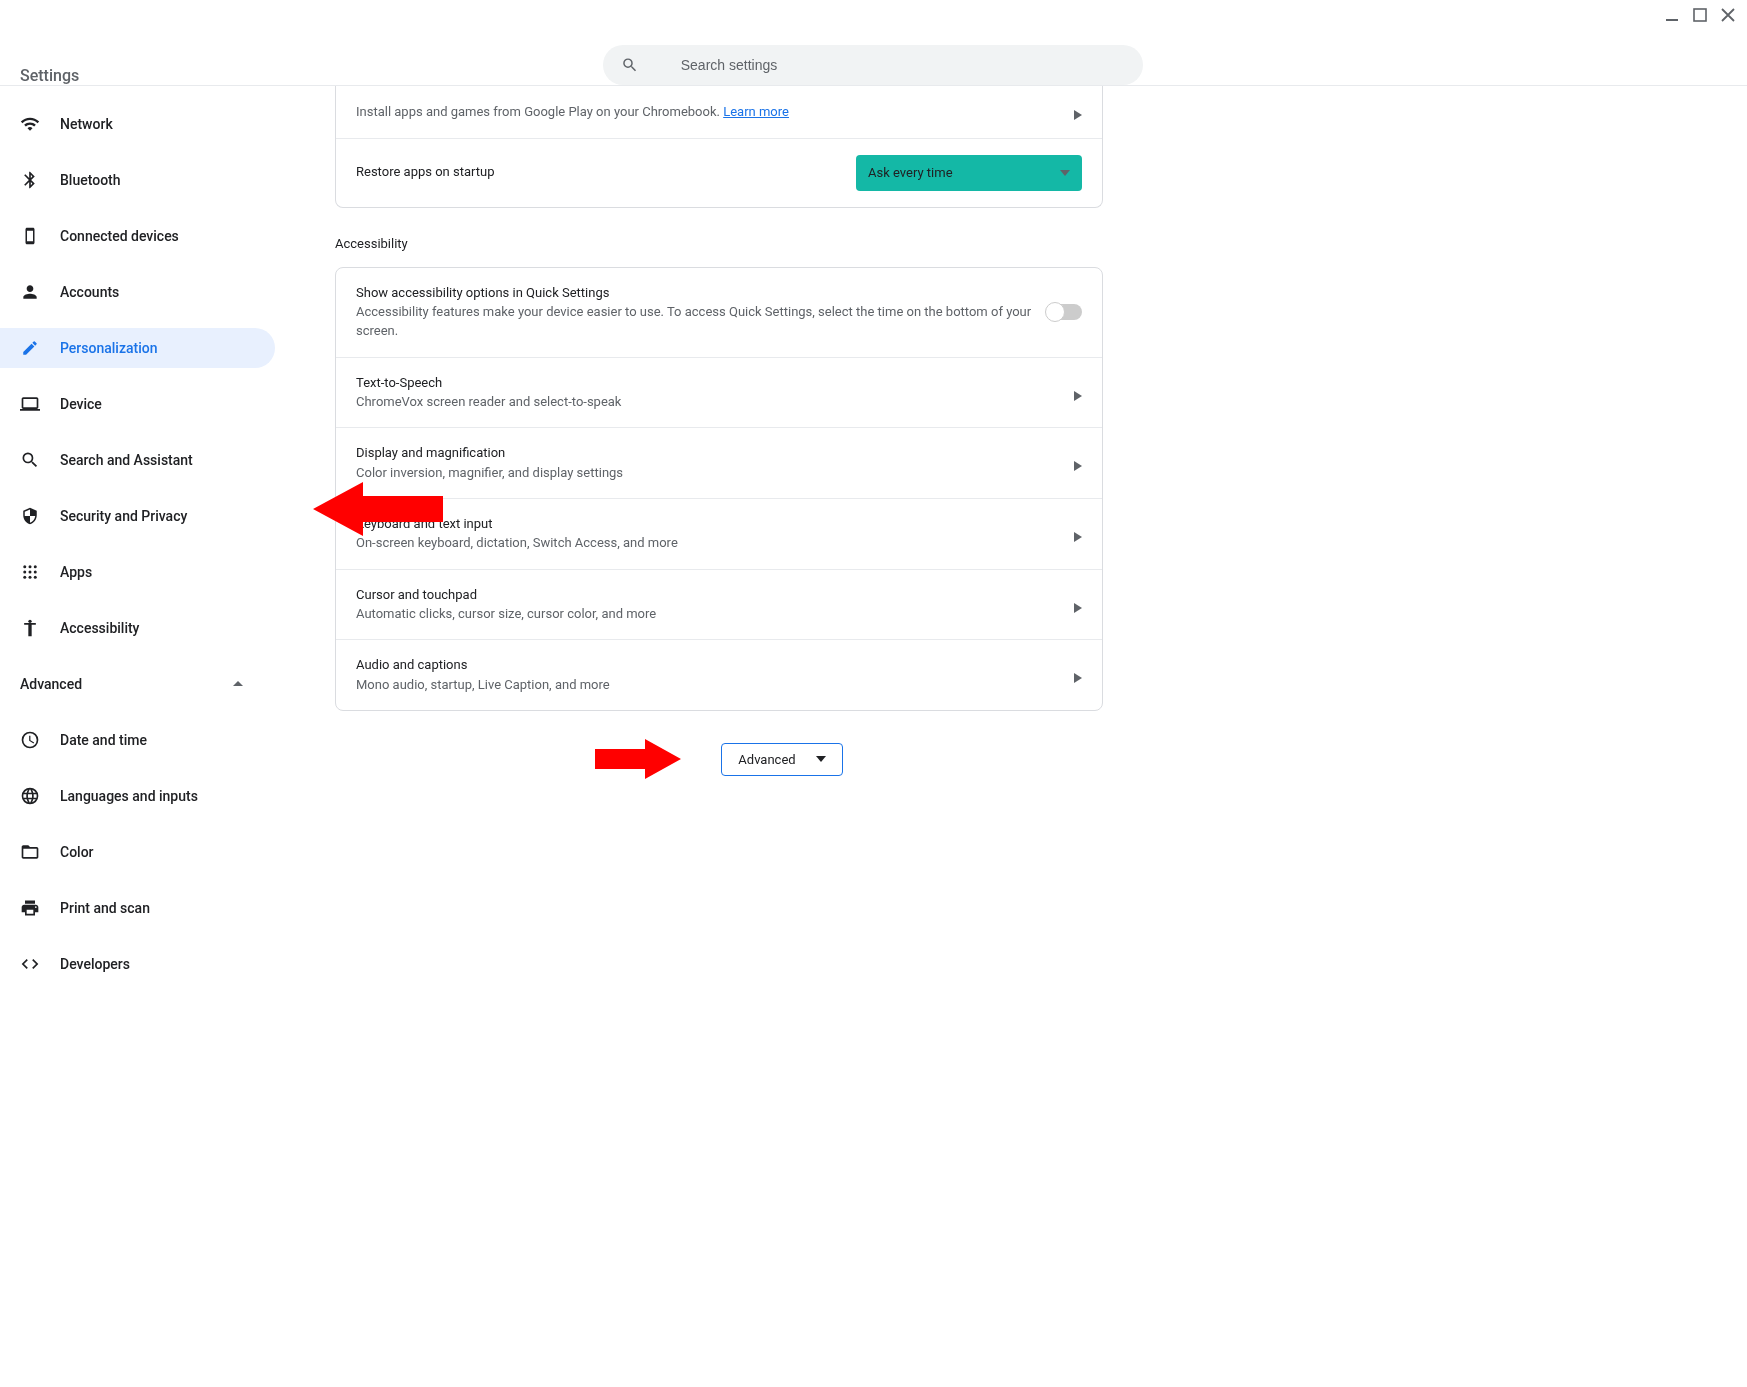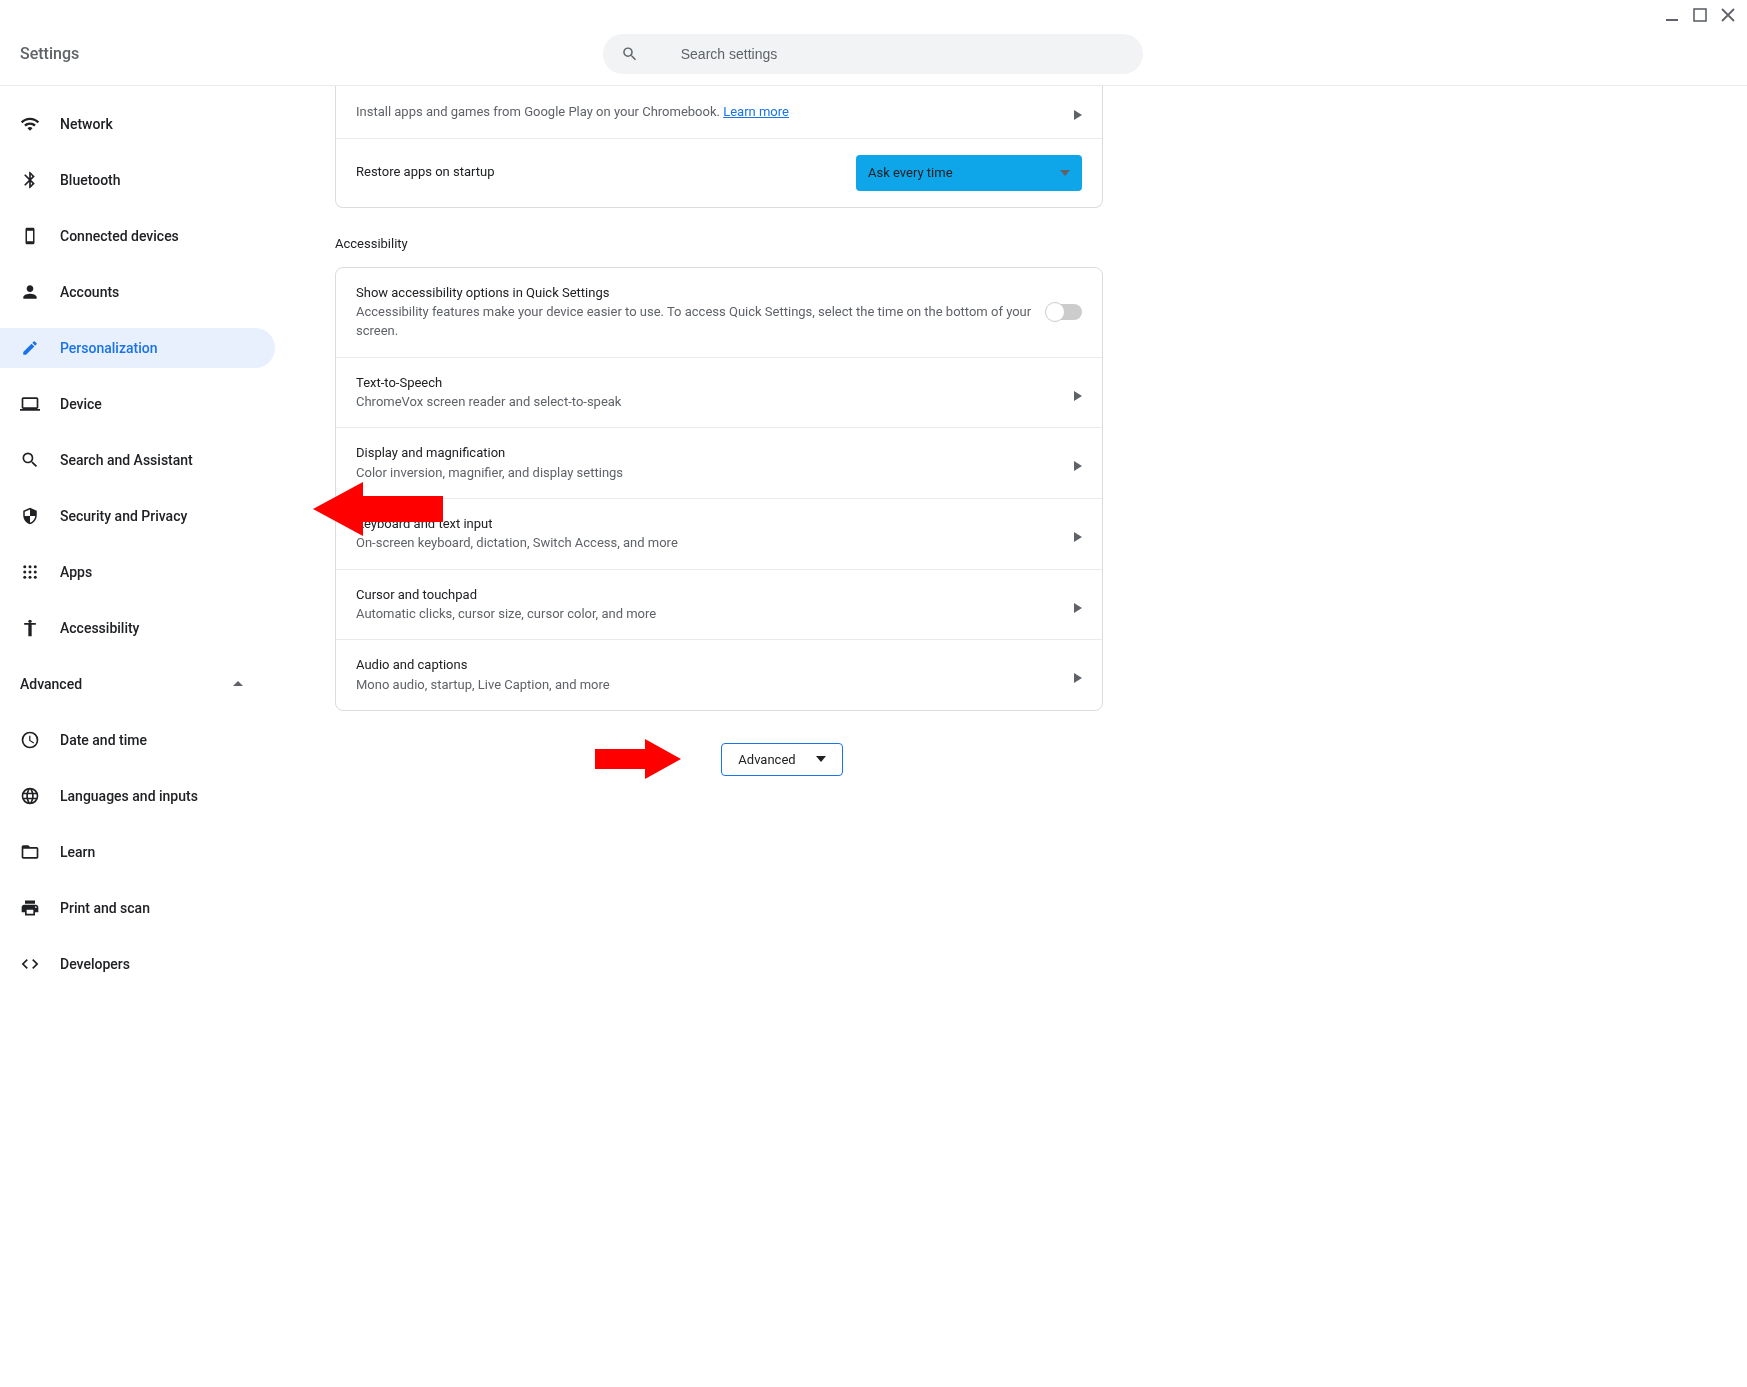--- a/index.html
+++ b/index.html
@@ -4,21 +4,21 @@
   <style>
     * { margin: 0; padding: 0; box-sizing: border-box; }
     body { font-family: 'Roboto', 'Segoe UI', Arial, sans-serif; background: #fff; color: #202124; font-size: 13px; -webkit-font-smoothing: antialiased; }
 
     
     .window-controls { display:flex; gap:14px; justify-content:flex-end; padding:8px 12px 0 0; }
     .win-ctrl { width:14px; height:14px; cursor:pointer; display:flex; align-items:center; justify-content:center; }
     .win-ctrl svg { width:14px; height:14px; }
 
     
-    .header { display:flex; align-items:center; height:64px; padding:0 20px; border-bottom:1px solid #e8eaed; }
+    .header { display:flex; align-items:flex-end; height:64px; padding:0 20px; border-bottom:1px solid #e8eaed; }
     .app-title { font-size:16px; font-weight:500; color:#5f6368; margin-right:auto; }
     .search-bar { flex:0 0 540px; height:40px; background:#f1f3f4; border-radius:40px; display:flex; align-items:center; padding:0 18px; margin-right:auto; margin-left: 340px; position: relative; left: -100px; gap: 24px; }
     .search-bar svg { width:20px; height:20px; fill:#5f6368; margin-right:18px; }
     .search-bar input { border:none; background:transparent; font-size:14px; color:#5f6368; width:100%; outline:none; }
     .search-bar input::placeholder { color:#5f6368; }
 
     
     .content-area { display:flex; }
 
     
@@ -41,21 +41,21 @@
     .card { border:1px solid #dadce0; border-radius:8px; margin-bottom:28px; overflow:hidden; background:#fff; }
     .row { padding:16px 20px; display:flex; align-items:center; border-bottom:1px solid #e8eaed; cursor:pointer; }
     .row:last-child { border-bottom:none; }
     .row-text { flex:1; }
     .row-title { font-size:13px; color:#202124; line-height:1.4; }
     .row-sub { font-size:13px; color:#5f6368; line-height:1.5; }
     .row-sub a { color:#1a73e8; text-decoration:underline; }
     .chev { width:8px; height:8px; }
     .chev svg { width:8px; height:10px; fill:#5f6368; }
 
-    .dropdown-field { display:flex; align-items:center; justify-content:space-between; background:#0ea5e9; height:36px; padding:0 12px; border-radius:4px; width:226px; cursor:pointer; }
+    .dropdown-field { display:flex; align-items:center; justify-content:space-between; background:#14b8a6; height:36px; padding:0 12px; border-radius:4px; width:226px; cursor:pointer; }
     .dropdown-field .dd-label { font-size:13px; color:#202124; }
     .dropdown-field svg { width:10px; height:10px; fill:#5f6368; }
 
     .section-title { font-size:13px; color:#202124; padding:0 0 16px 0; }
 
     .toggle { width:36px; height:16px; border-radius:8px; background:#ccc; position:relative; flex-shrink:0; }
     .toggle::after { content:''; width:18px; height:18px; background:#fff; border:1px solid #ccc; border-radius:50%; position:absolute; left:-1px; top:-2px; }
 
     .external-icon svg { width:16px; height:16px; fill:#5f6368; }
 
@@ -212,21 +212,21 @@
           </svg>
         </span>
       <span class="nav-label">Languages and inputs</span>
     </div>
     <div class="nav-item">
       <span class="nav-icon">
           <svg viewBox="0 0 24 24" width="20">
             <path d="M10 4H4c-1.1 0-2 .9-2 2v12c0 1.1.9 2 2 2h16c1.1 0 2-.9 2-2V8c0-1.1-.9-2-2-2h-8l-2-2zm10 14H4V8h16v10z" fill="#202124"></path>
           </svg>
         </span>
-      <span class="nav-label">Learn</span>
+      <span class="nav-label">Color</span>
     </div>
     <div class="nav-item">
       <span class="nav-icon">
           <svg viewBox="0 0 24 24" width="20">
             <path d="M19 8H5c-1.66 0-3 1.34-3 3v6h4v4h12v-4h4v-6c0-1.66-1.34-3-3-3zm-3 11H8v-5h8v5zm3-7c-.55 0-1-.45-1-1s.45-1 1-1 1 .45 1 1-.45 1-1 1zm-1-9H6v4h12V3z" fill="#202124"></path>
           </svg>
         </span>
       <span class="nav-label">Print and scan</span>
     </div>
     <div class="nav-item">

